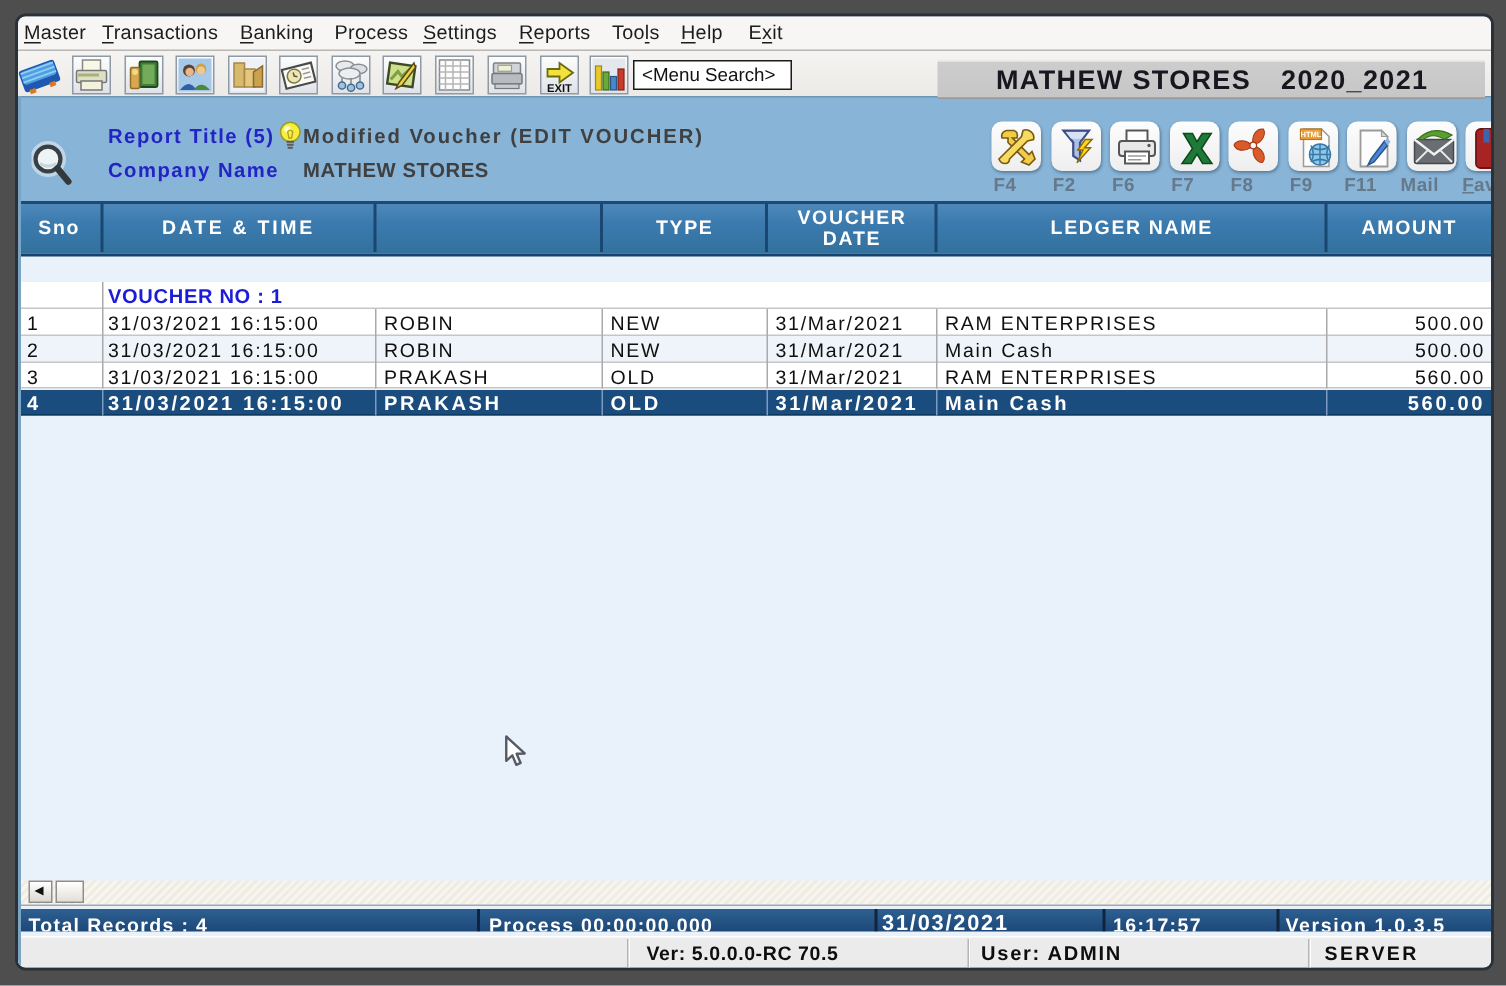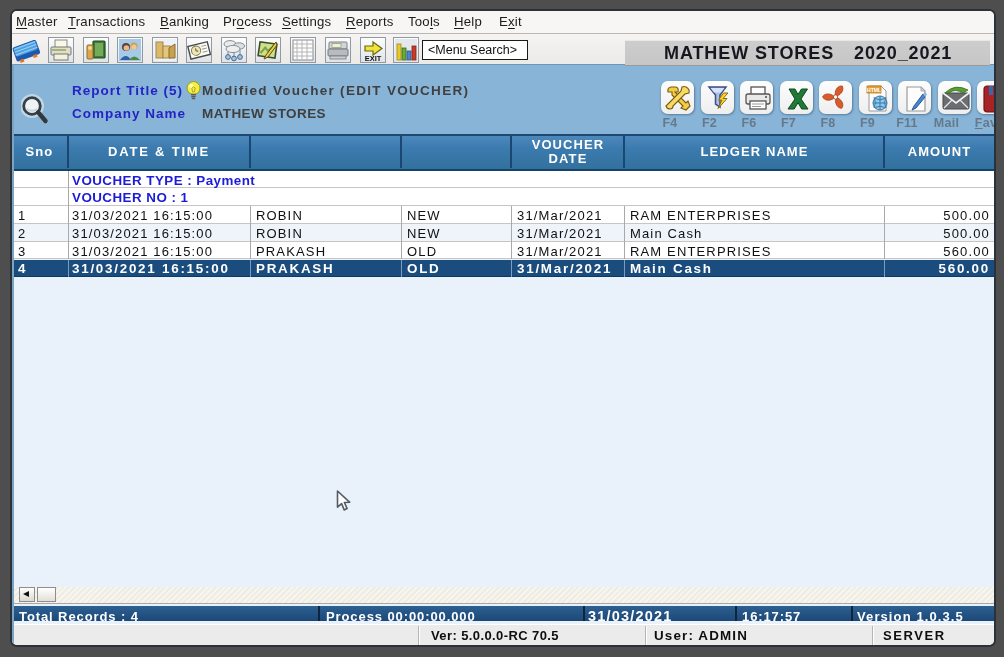--- a/index.html
+++ b/index.html
@@ -285,35 +285,32 @@
         <rect x="19" y="4" width="4" height="24" fill="#e8e4da" stroke="#b0aca0" stroke-width="0.8"></rect>
         <rect x="9" y="2" width="4" height="9" fill="#3a66b0"></rect>
       </svg>
     </div>
       <div class="flab" style="left:954px"><u>F</u>av</div>
   </div>
 
   <div class="ghead">
     <div class="hcell" style="left:0;width:55px;text-align:center;">Sno</div>
     <div class="hcell" style="left:56px;width:182px;letter-spacing:1.8px;">DATE &amp; TIME</div>
+    <div class="hcell" style="left:390px;width:109px;">TYPE</div>
     <div class="hcell" style="left:500px;width:112px;">VOUCHER<br>DATE</div>
     <div class="hcell" style="left:613px;width:259px;">LEDGER NAME</div>
     <div class="hcell" style="left:873px;width:109px;">AMOUNT</div>
     <div class="hline" style="left:54.5px"></div>
     <div class="hline" style="left:237px"></div>
     <div class="hline" style="left:388px"></div>
     <div class="hline" style="left:498px"></div>
     <div class="hline" style="left:611px"></div>
     <div class="hline" style="left:871px"></div>
   </div>
 
-  <div class="grow" style="top:159.5px;">
-    <span class="vblue" style="left:60px;">VOUCHER TYPE : Payment</span>
-    <div class="vline" style="left:55.5px"></div>
-  </div>
   <div class="grow" style="top:177.3px;">
     <span class="vblue" style="left:60px;text-align:right;">VOUCHER NO : 1</span>
     <div class="vline" style="left:55.5px"></div>
   </div>
   <div class="grow" style="top:195.1px;">
     <span style="left:6px;">1</span>
       <span style="left:60px;">31/03/2021 16:15:00</span>
     <span style="left:244px;">ROBIN</span>
       <span style="left:395px;">NEW</span>
     <span style="left:505px;">31/Mar/2021</span>

